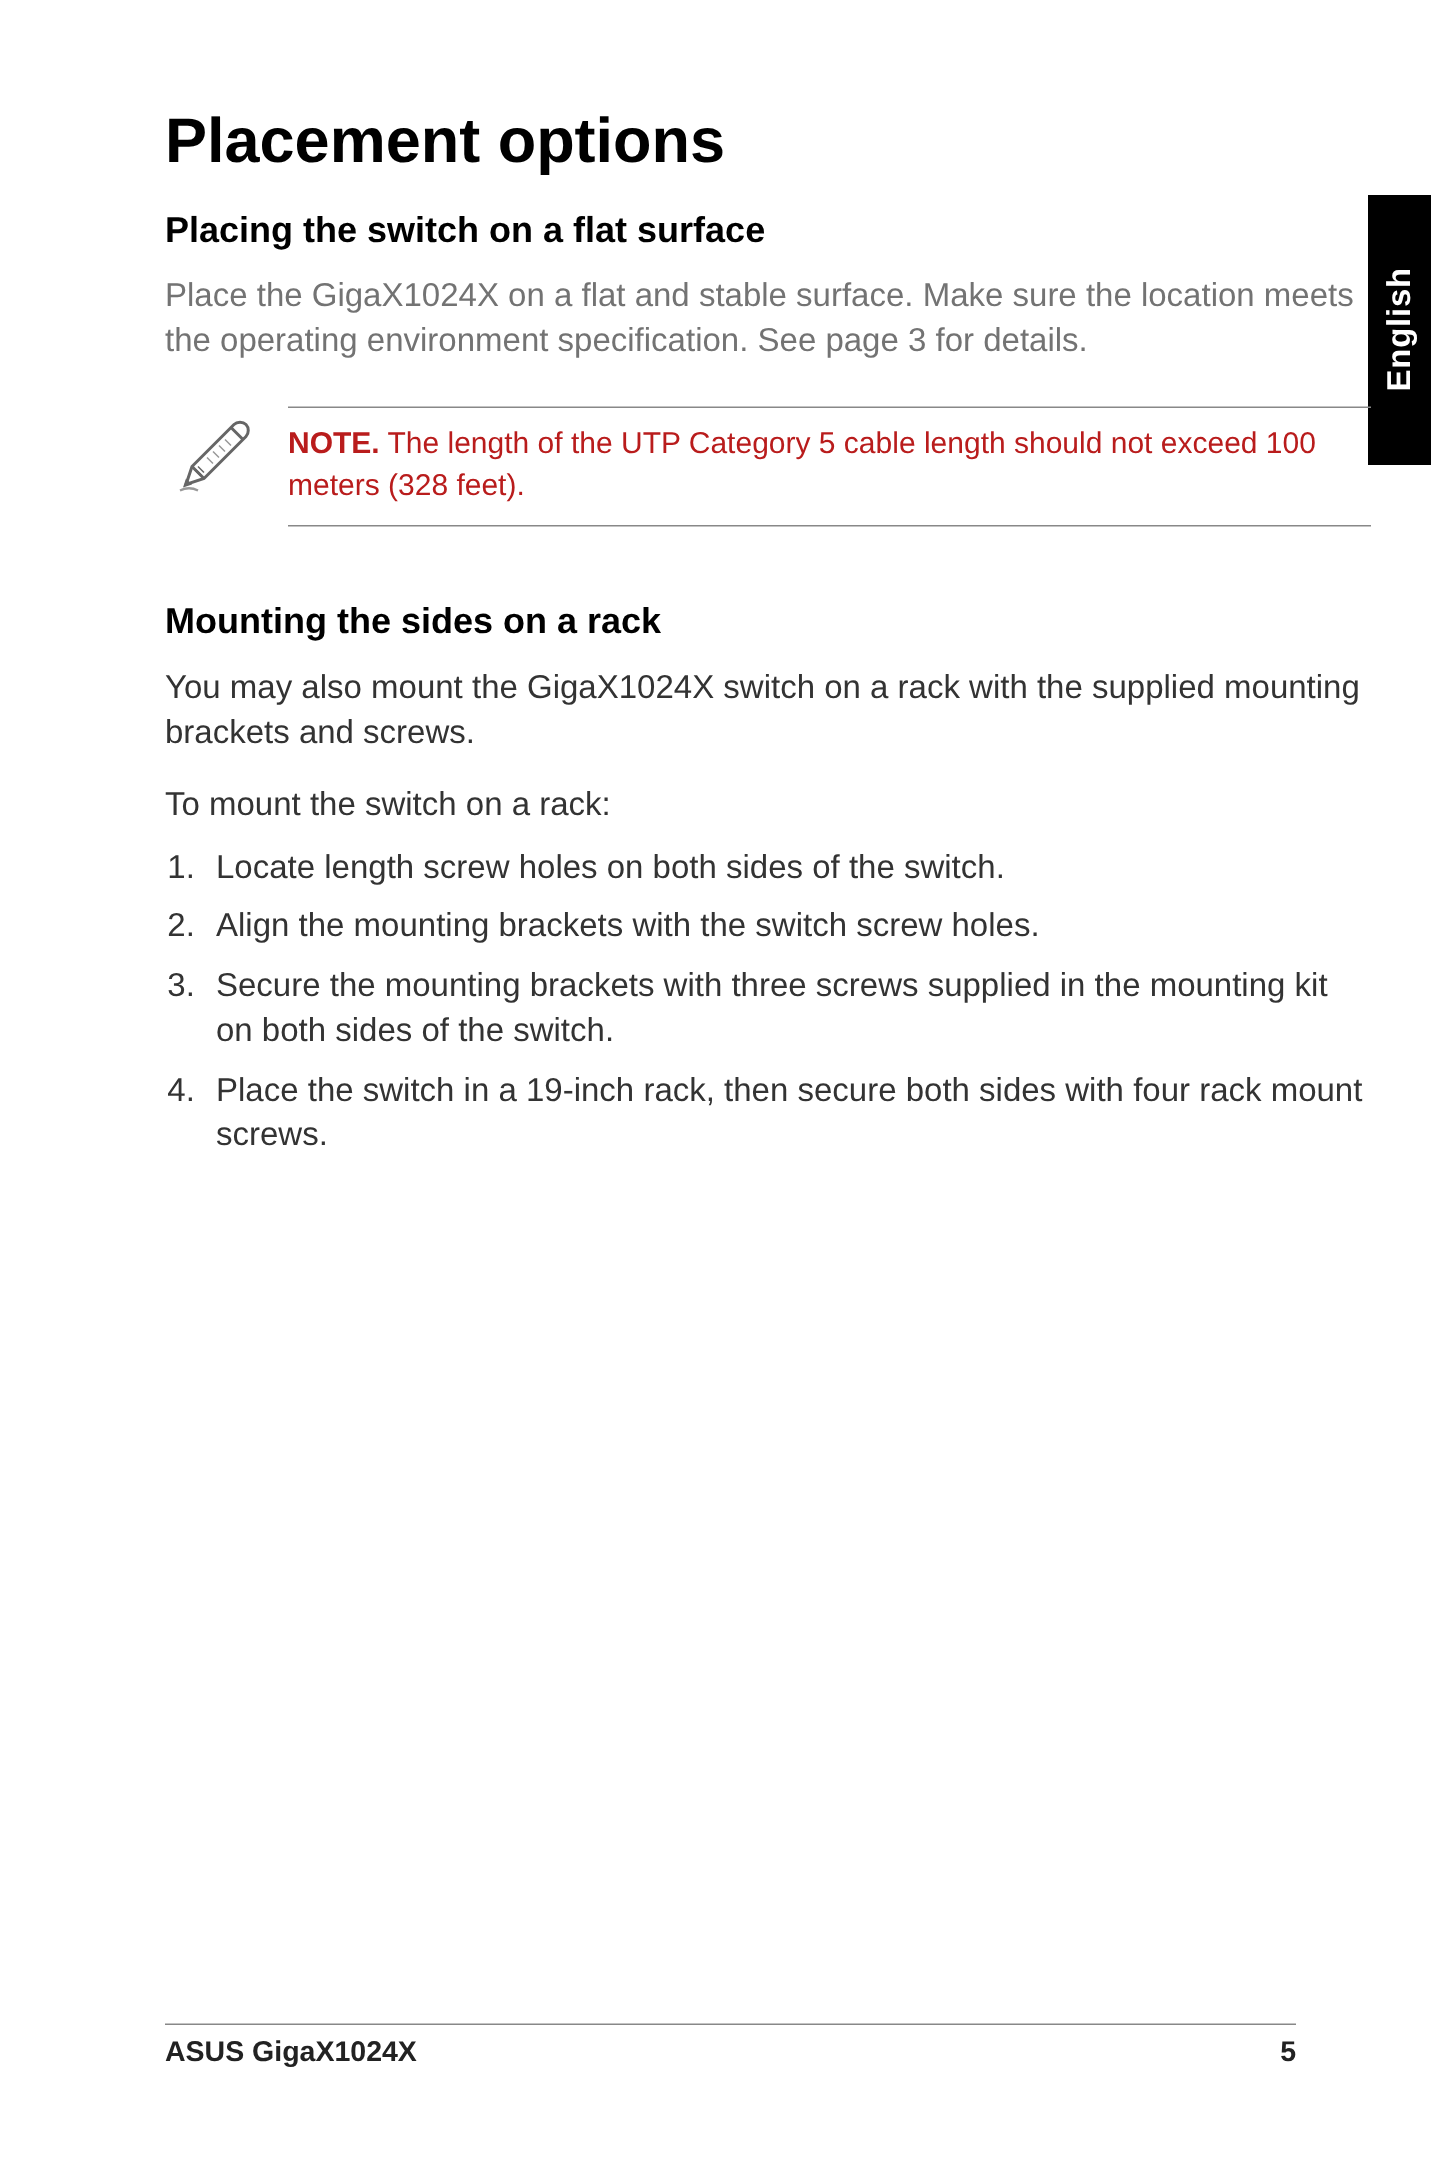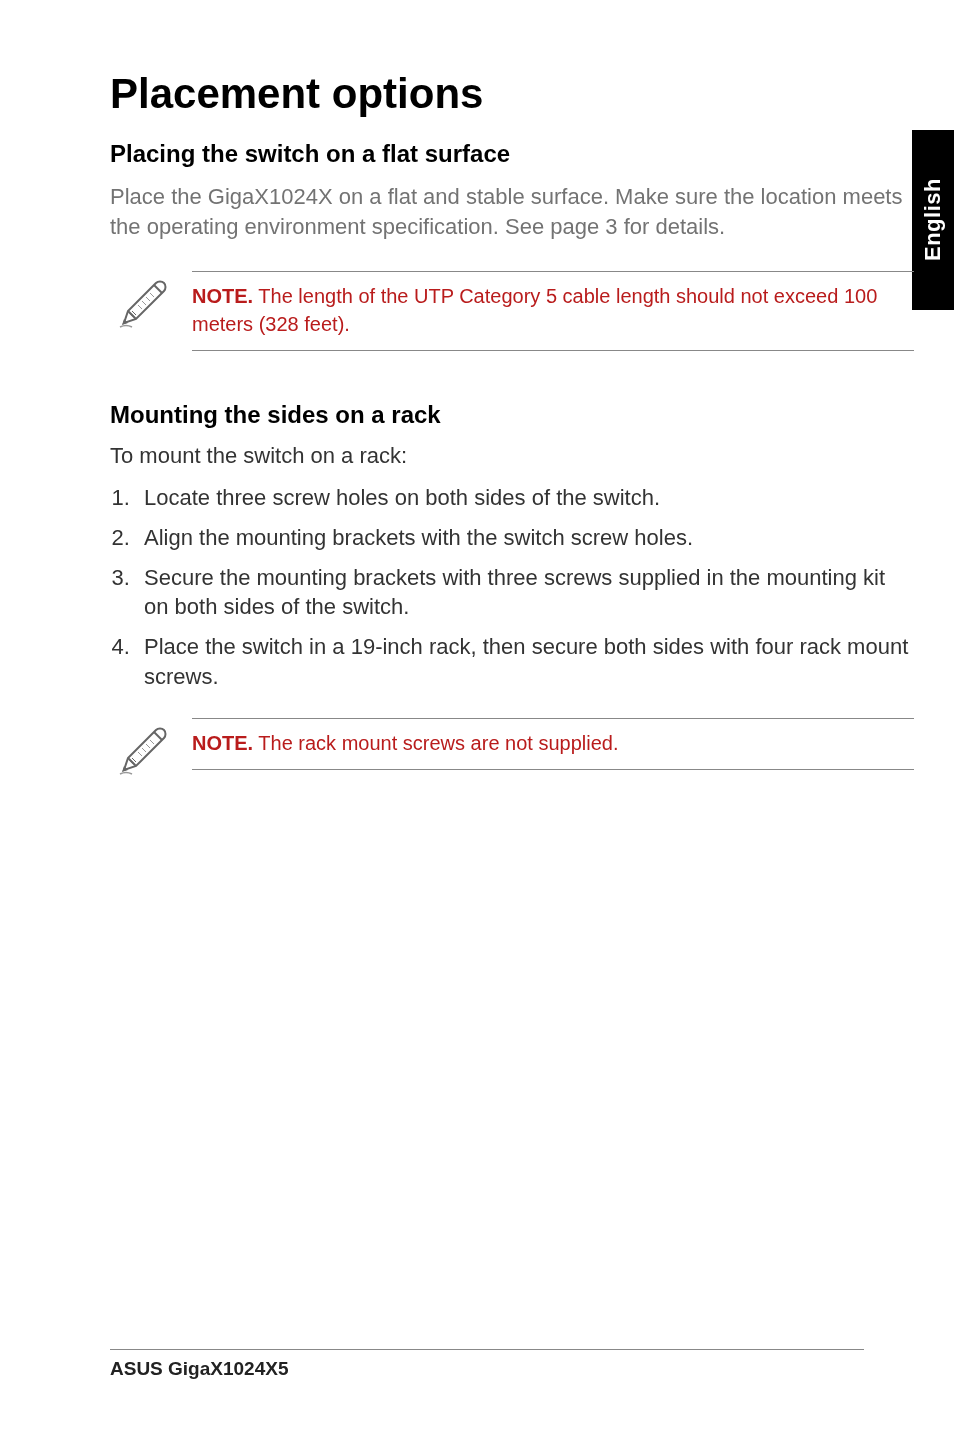--- a/index.html
+++ b/index.html
@@ -93,21 +93,21 @@
     margin-bottom: 10px;
   }
   .footer {
     position: absolute;
     bottom: 58px;
     left: 110px;
     right: 90px;
     border-top: 1px solid #888;
     padding-top: 8px;
     display: flex;
-    justify-content: flex-start;
+    justify-content: space-between;
     font-size: 19px;
     font-weight: bold;
     color: #222;
   }
   .section2 { margin-top: 10px; }
 </style>
 </head>
 <body>
 
 <div class="side-tab">English</div>
@@ -132,45 +132,29 @@
         <path d="M2 50 C6 48 10 48 14 50" stroke="#999" stroke-width="1.5" fill="none"></path>
       </svg>
     </span>
     <div class="note-text-wrap">
       <b>NOTE.</b><span> The length of the UTP Category 5 cable length should not exceed 100 meters (328 feet).</span>
     </div>
   </div>
 
   <div class="section2">
     <h2>Mounting the sides on a rack</h2>
+    <p class="intro-para">You may also mount the GigaX1024X switch on a rack with the supplied mounting brackets and screws.</p>
     <p class="sub-para">To mount the switch on a rack:</p>
     <ol class="steps">
-      <li>Locate three screw holes on both sides of the switch.</li>
+      <li>Locate length screw holes on both sides of the switch.</li>
       <li>Align the mounting brackets with the switch screw holes.</li>
       <li>Secure the mounting brackets with three screws supplied in the mounting kit on both sides of the switch.</li>
       <li>Place the switch in a 19-inch rack, then secure both sides with four rack mount screws.</li>
     </ol>
 
-    <div class="note-block">
-      <span class="note-icon">
-        <svg width="52" height="52" viewBox="0 0 52 52">
-          <path d="M6 46 L10 34 L38 6 C40 4 44 4 46 6 C48 8 48 12 46 14 L18 42 Z" fill="none" stroke="#666" stroke-width="2"></path>
-          <path d="M10 34 L18 42" stroke="#666" stroke-width="2"></path>
-          <path d="M36 8 L44 16" stroke="#666" stroke-width="2"></path>
-          <path d="M12 36 L16 40" stroke="#666" stroke-width="1.5"></path>
-          <path d="M14 34 L18 38" stroke="#666" stroke-width="1"></path>
-          <path d="M20 28 L24 32 M24 24 L28 28 M28 20 L32 24 M32 16 L36 20" stroke="#999" stroke-width="1"></path>
-          <path d="M4 48 L10 46 L6 42 Z" fill="#666"></path>
-          <path d="M2 50 C6 48 10 48 14 50" stroke="#999" stroke-width="1.5" fill="none"></path>
-        </svg>
-      </span>
-      <div class="note-text-wrap">
-        <b>NOTE.</b><span> The rack mount screws are not supplied.</span>
-      </div>
-    </div>
   </div>
 
   <div class="footer">
     <span>ASUS GigaX1024X</span>
     <span>5</span>
   </div>
 
 </div>
 
 </body></html>

